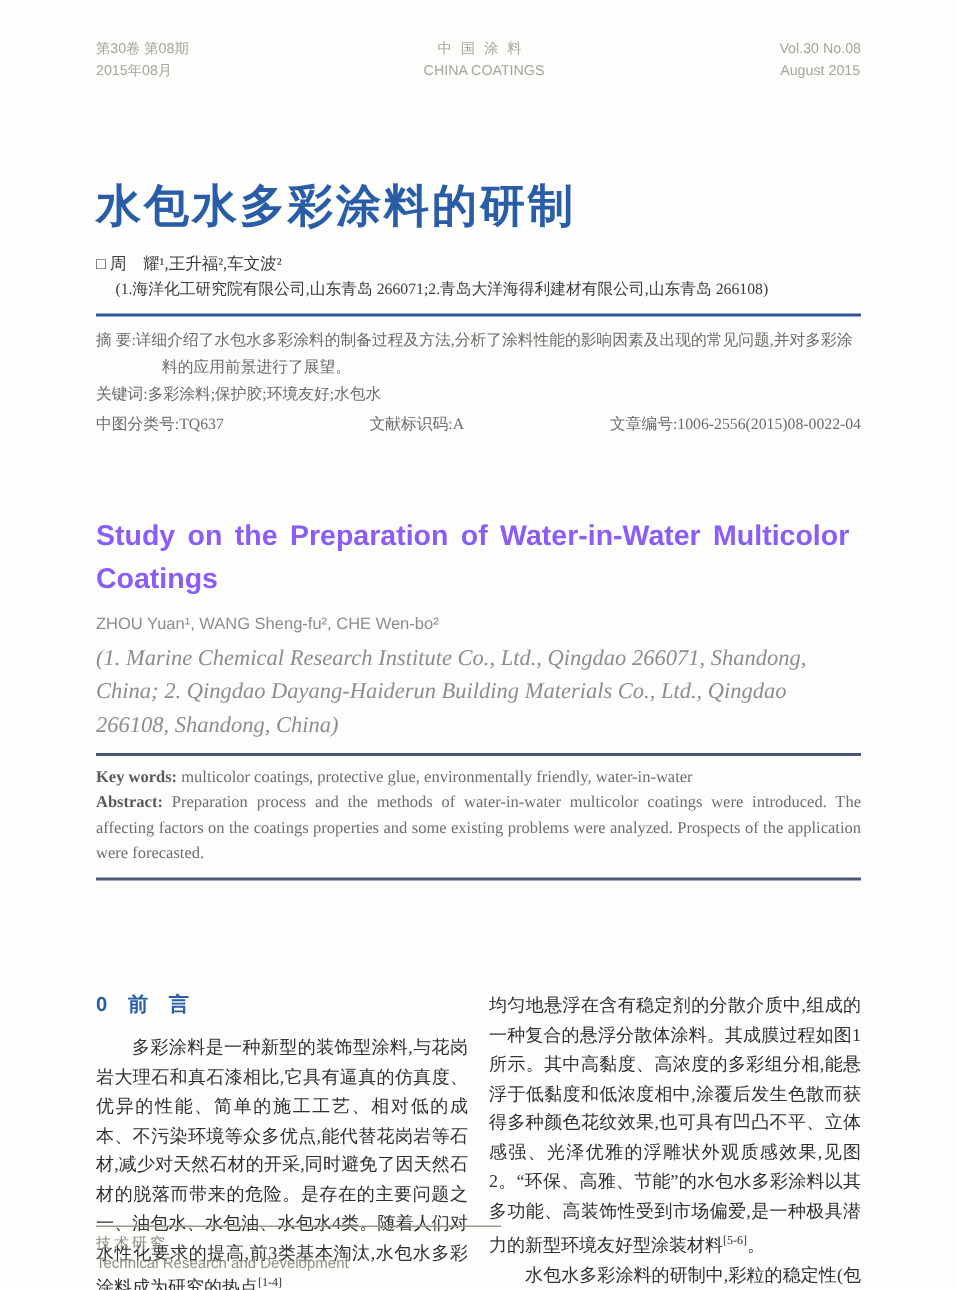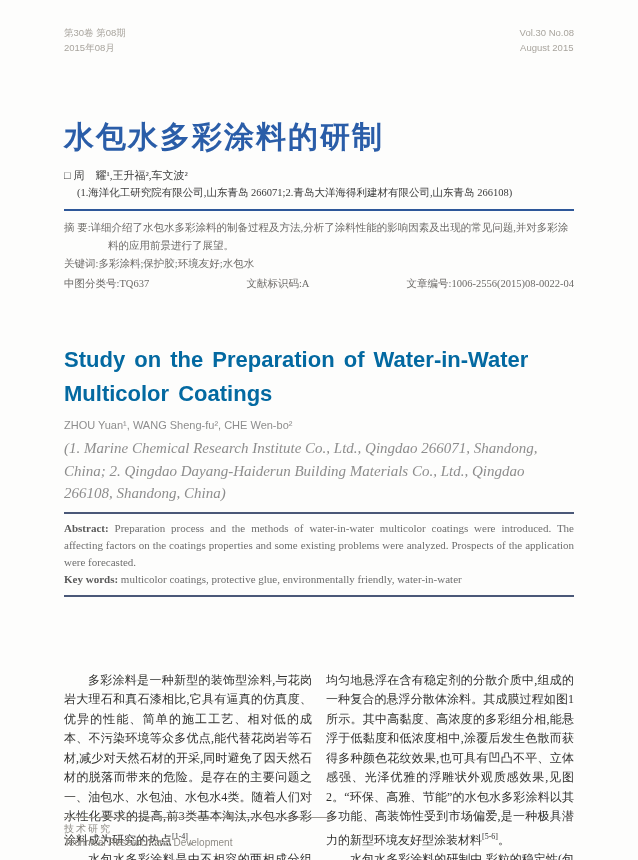--- a/index.html
+++ b/index.html
@@ -35,21 +35,21 @@
 
   
   .abstract-cn { margin-top: 8px; font-size: 10.5px; color: #6d6b68; line-height: 1.7; }
   .hang { padding-left: 44px; text-indent: -44px; }
   .clc-row { display: flex; justify-content: space-between; margin-top: 2px; }
 
   
   .title-en {
     margin-top: 50px;
     font-family: "Liberation Sans", "DejaVu Sans", sans-serif;
-    font-size: 22px; font-weight: bold; color: #0369a1; line-height: 1.55; word-spacing: 3px;
+    font-size: 19px; font-weight: bold; color: #8b5cf6; line-height: 1.55; word-spacing: 3px;
   }
   .authors-en { margin-top: 8px; font-size: 11px; color: #8d8d8d; font-family: "Liberation Sans", sans-serif; }
   .affil-en { margin-top: 6px; font-size: 15px; color: #8d8d8d; font-style: italic; line-height: 1.5; padding-bottom: 7px; }
   .abstract-en { font-size: 11px; color: #6e6e6e; line-height: 1.55; text-align: justify; padding: 6px 0 7px 0; }
   .lbl-b { font-weight: bold; color: #5a5a5a; }
 
   
   .body-cols { display: flex; gap: 14px; margin-top: 74px; }
   .col { width: 248px; }
   .sec-heading {
@@ -70,20 +70,24 @@
 </head>
 <body>
 
 <div class="page">
 
   <div class="header">
     <div class="h-left">
       <div>第30卷 第08期</div>
       <div>2015年08月</div>
     </div>
+    <div class="h-center">
+      <div class="journal-cn">中国涂料</div>
+      <div>CHINA COATINGS</div>
+    </div>
     <div class="h-right">
       <div>Vol.30 No.08</div>
       <div>August 2015</div>
     </div>
   </div>
 
 
   <h1 class="title-cn">水包水多彩涂料的研制</h1>
   <div class="authors-cn">□ 周　耀¹,王升福²,车文波²</div>
   <div class="affil-cn">(1.海洋化工研究院有限公司,山东青岛  266071;2.青岛大洋海得利建材有限公司,山东青岛  266108)</div>
@@ -100,28 +104,29 @@
     </div>
   </div>
 
   <h2 class="title-en">Study on the Preparation of Water-in-Water Multicolor Coatings</h2>
   <div class="authors-en">ZHOU Yuan¹, WANG Sheng-fu², CHE Wen-bo²</div>
   <div class="affil-en">(1. Marine Chemical Research Institute Co., Ltd., Qingdao 266071, Shandong, China; 2. Qingdao Dayang-Haiderun Building Materials Co., Ltd., Qingdao 266108, Shandong, China)</div>
 
   <div class="rule dark-rule"></div>
 
   <div class="abstract-en">
+    <p><span class="lbl-b">Key words:</span> <span>multicolor coatings, protective glue, environmentally friendly, water-in-water</span></p>
     <p><span class="lbl-b">Abstract:</span> <span>Preparation process and the methods of water-in-water multicolor coatings were introduced. The affecting factors on the coatings properties and some existing problems  were analyzed. Prospects of the application were forecasted.</span></p>
-    <p><span class="lbl-b">Key words:</span> <span>multicolor coatings, protective glue, environmentally friendly, water-in-water</span></p>
   </div>
 
   <div class="rule dark-rule"></div>
 
   <div class="body-cols">
     <div class="col">
+      <h3 class="sec-heading">0 前 言</h3>
       <p class="indent"><span>多彩涂料是一种新型的装饰型涂料,与花岗岩大理石和真石漆相比,它具有逼真的仿真度、优异的性能、简单的施工工艺、相对低的成本、不污染环境等众多优点,能代替花岗岩等石材,减少对天然石材的开采,同时避免了因天然石材的脱落而带来的危险。是存在的主要问题之一、油包水、水包油、水包水4类。随着人们对水性化要求的提高,前3类基本淘汰,水包水多彩涂料成为研究的热点</span><sup>[1-4]</sup><span>。</span></p>
       <p class="indent">水包水多彩涂料是由不相容的两相成分组成,其中一相分散介质为连续相,另一相为分散相,两种或两种以上不同颜色、大小及形状各异的着色粒子</p>
     </div>
     <div class="col">
       <p><span>均匀地悬浮在含有稳定剂的分散介质中,组成的一种复合的悬浮分散体涂料。其成膜过程如图1所示。其中高黏度、高浓度的多彩组分相,能悬浮于低黏度和低浓度相中,涂覆后发生色散而获得多种颜色花纹效果,也可具有凹凸不平、立体感强、光泽优雅的浮雕状外观质感效果,见图2。“环保、高雅、节能”的水包水多彩涂料以其多功能、高装饰性受到市场偏爱,是一种极具潜力的新型环境友好型涂装材料</span><sup>[5-6]</sup><span>。</span></p>
       <p class="indent">水包水多彩涂料的研制中,彩粒的稳定性(包括机械稳定性和贮存稳定性)是存在的主要问题之一。彩粒在贮存期间应不沉降、与水不溶合和互相不溶合,保持各自的独立性,另外,彩粒的大小也不容易</p>
     </div>
   </div>
 
   <div class="footer">

